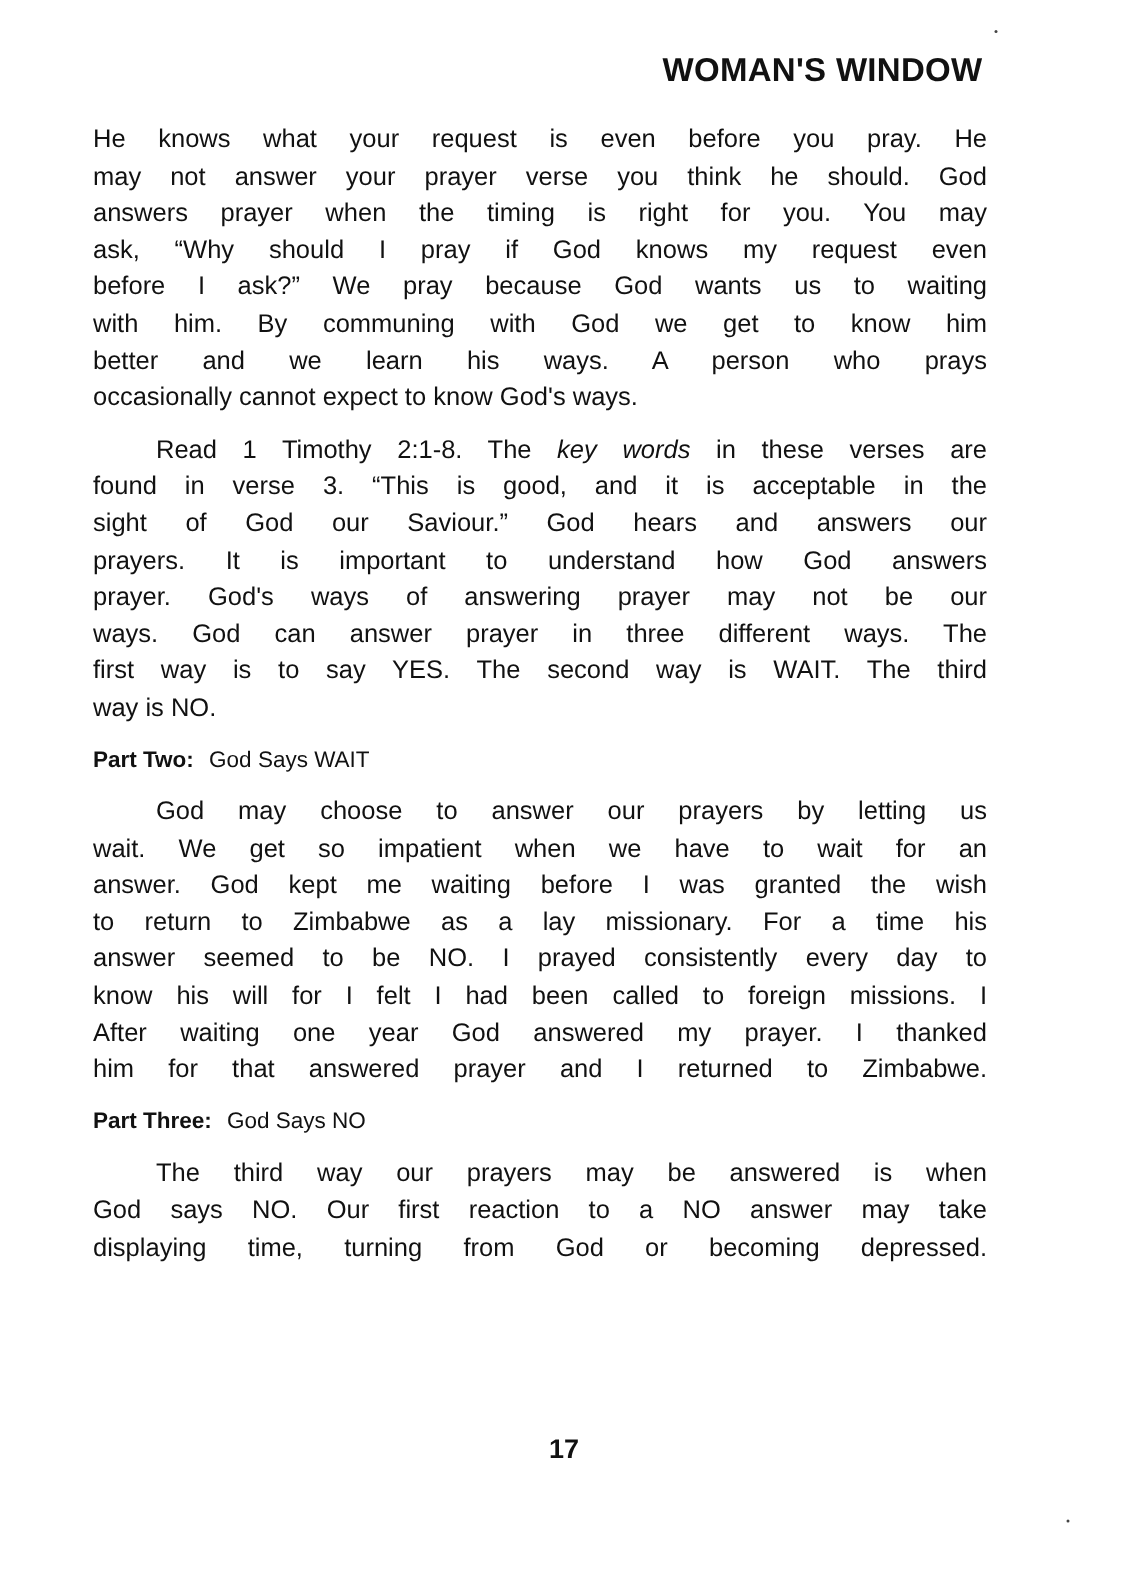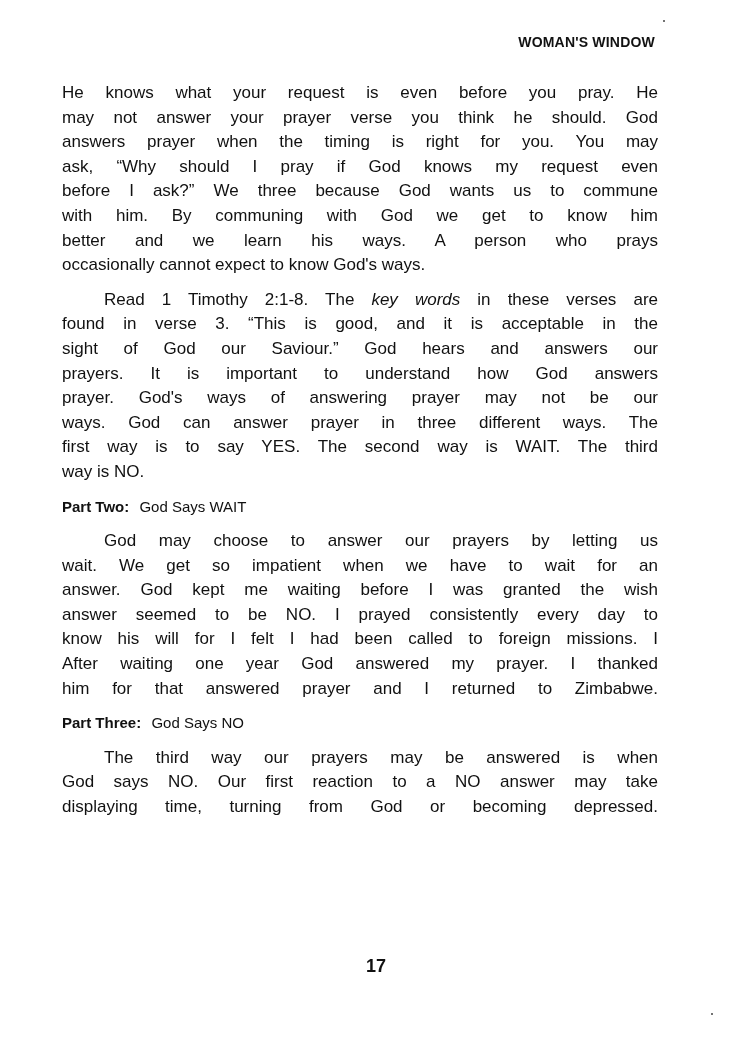--- a/index.html
+++ b/index.html
@@ -1,18 +1,18 @@
 <!DOCTYPE html>
 <html><head>
 <meta charset="utf-8">
 <style>
   html, body { margin: 0; padding: 0; background: #ffffff; }
   body { width: 750px; height: 1050px; position: relative; overflow: hidden;
          font-family: "Liberation Sans", sans-serif; color: #111; }
-  .header { position: absolute; top: 34px; right: 95px; font-size: 14px; font-weight: bold; letter-spacing: 0.2px; }
+  .header { position: absolute; top: 34px; right: 95px; font-size: 22px; font-weight: bold; letter-spacing: 0.2px; }
   .page { position: absolute; left: 62px; top: 81px; width: 596px; }
   .line { display: block; font-size: 17px; height: 24.6px; line-height: 24.6px;
           text-align: justify; text-align-last: justify; white-space: nowrap; }
   .line.last { text-align-last: left; }
   .line.indent { padding-left: 42px; }
   .gap { height: 10px; }
   .heading { font-size: 15px; height: 24.6px; line-height: 24.6px; }
   .heading b { font-weight: bold; margin-right: 6px; }
   .pagenum { position: absolute; top: 956px; left: 366px; font-size: 18px; font-weight: bold; }
   .speck { position: absolute; width: 2px; height: 2px; background: #444; border-radius: 1px; }
@@ -22,21 +22,21 @@
 
 <div class="header">WOMAN'S WINDOW</div>
 
 <div class="page">
 
   <div>
     <span class="line">He knows what your request is even before you pray. He</span>
     <span class="line">may not answer your prayer verse you think he should. God</span>
     <span class="line">answers prayer when the timing is right for you. You may</span>
     <span class="line">ask, “Why should I pray if God knows my request even</span>
-    <span class="line">before I ask?” We three because God wants us to commune</span>
+    <span class="line">before I ask?” We pray because God wants us to waiting</span>
     <span class="line">with him. By communing with God we get to know him</span>
     <span class="line">better and we learn his ways. A person who prays</span>
     <span class="line last">occasionally cannot expect to know God's ways.</span>
   </div>
   <div class="gap"></div>
 
   <div>
     <span class="line indent"><span>Read 1 Timothy 2:1-8. The </span><i>key words</i><span> in these verses are</span></span>
     <span class="line">found in verse 3. “This is good, and it is acceptable in the</span>
     <span class="line">sight of God our Saviour.” God hears and answers our</span>
@@ -51,20 +51,21 @@
   <div class="heading">
     <b>Part Two:</b>
     <span>God Says WAIT</span>
   </div>
   <div class="gap"></div>
 
   <div>
     <span class="line indent">God may choose to answer our prayers by letting us</span>
     <span class="line">wait. We get so impatient when we have to wait for an</span>
     <span class="line">answer. God kept me waiting before I was granted the wish</span>
+    <span class="line">to return to Zimbabwe as a lay missionary. For a time his</span>
     <span class="line">answer seemed to be NO. I prayed consistently every day to</span>
     <span class="line">know his will for I felt I had been called to foreign missions. I</span>
     <span class="line">After waiting one year God answered my prayer. I thanked</span>
     <span class="line">him for that answered prayer and I returned to Zimbabwe.</span>
   </div>
   <div class="gap"></div>
 
   <div class="heading">
     <b>Part Three:</b>
     <span>God Says NO</span>

